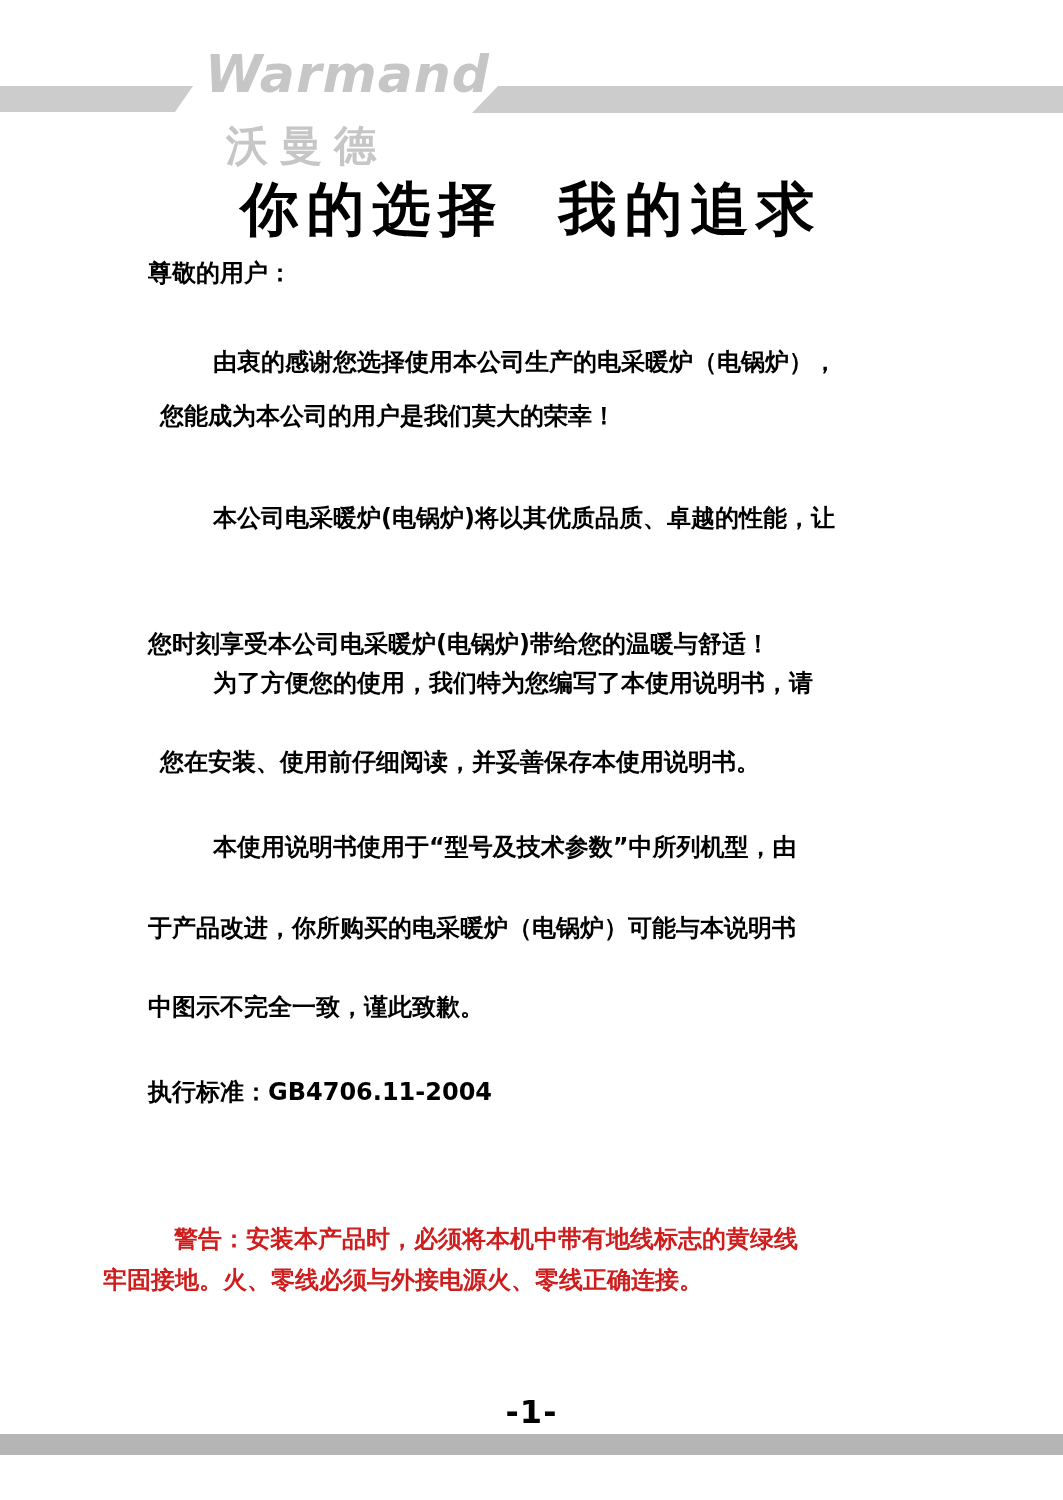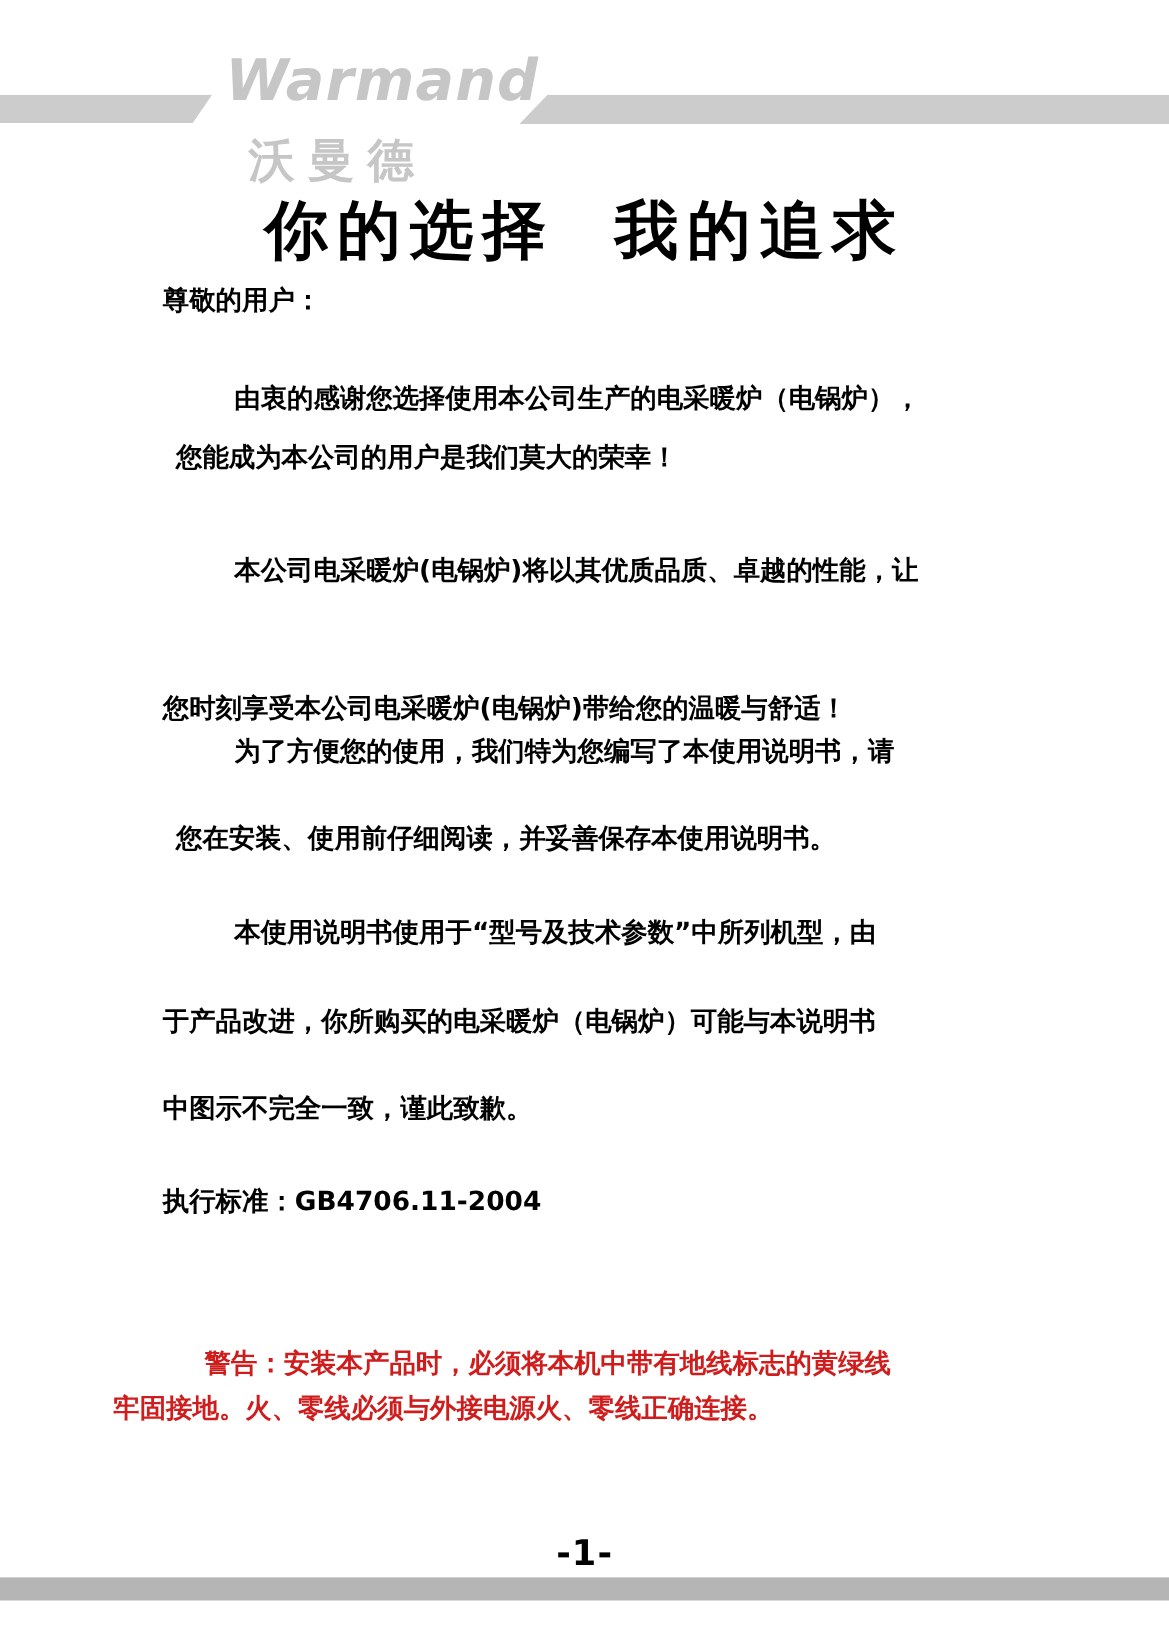--- a/index.html
+++ b/index.html
@@ -55,21 +55,21 @@
   .l-p3-1 { top: 671px; left: 213px; }
   .l-p3-2 { top: 750px; left: 160px; }
   .l-p4-1 { top: 835px; left: 213px; }
   .l-p4-2 { top: 916px; left: 148px; }
   .l-p4-3 { top: 995px; left: 148px; }
   .std1   { top: 1080px; left: 148px; }
   .std2   { top: 1163px; left: 310px; }
 
   
   .warn { color: #cf1d1d; }
-  .red1 { top: 1227px; left: 186px; }
+  .red1 { top: 1227px; left: 174px; }
   .red2 { top: 1268px; left: 103px; }
 
   
   .page-number {
     position: absolute; top: 1396px; left: 0; width: 100%;
     text-align: center; font-size: 32px; line-height: 1;
     font-weight: bold; color: #000; letter-spacing: 1px;
   }
   .footer-bar {
     position: absolute; top: 1434px; left: 0; width: 100%; height: 21px;

